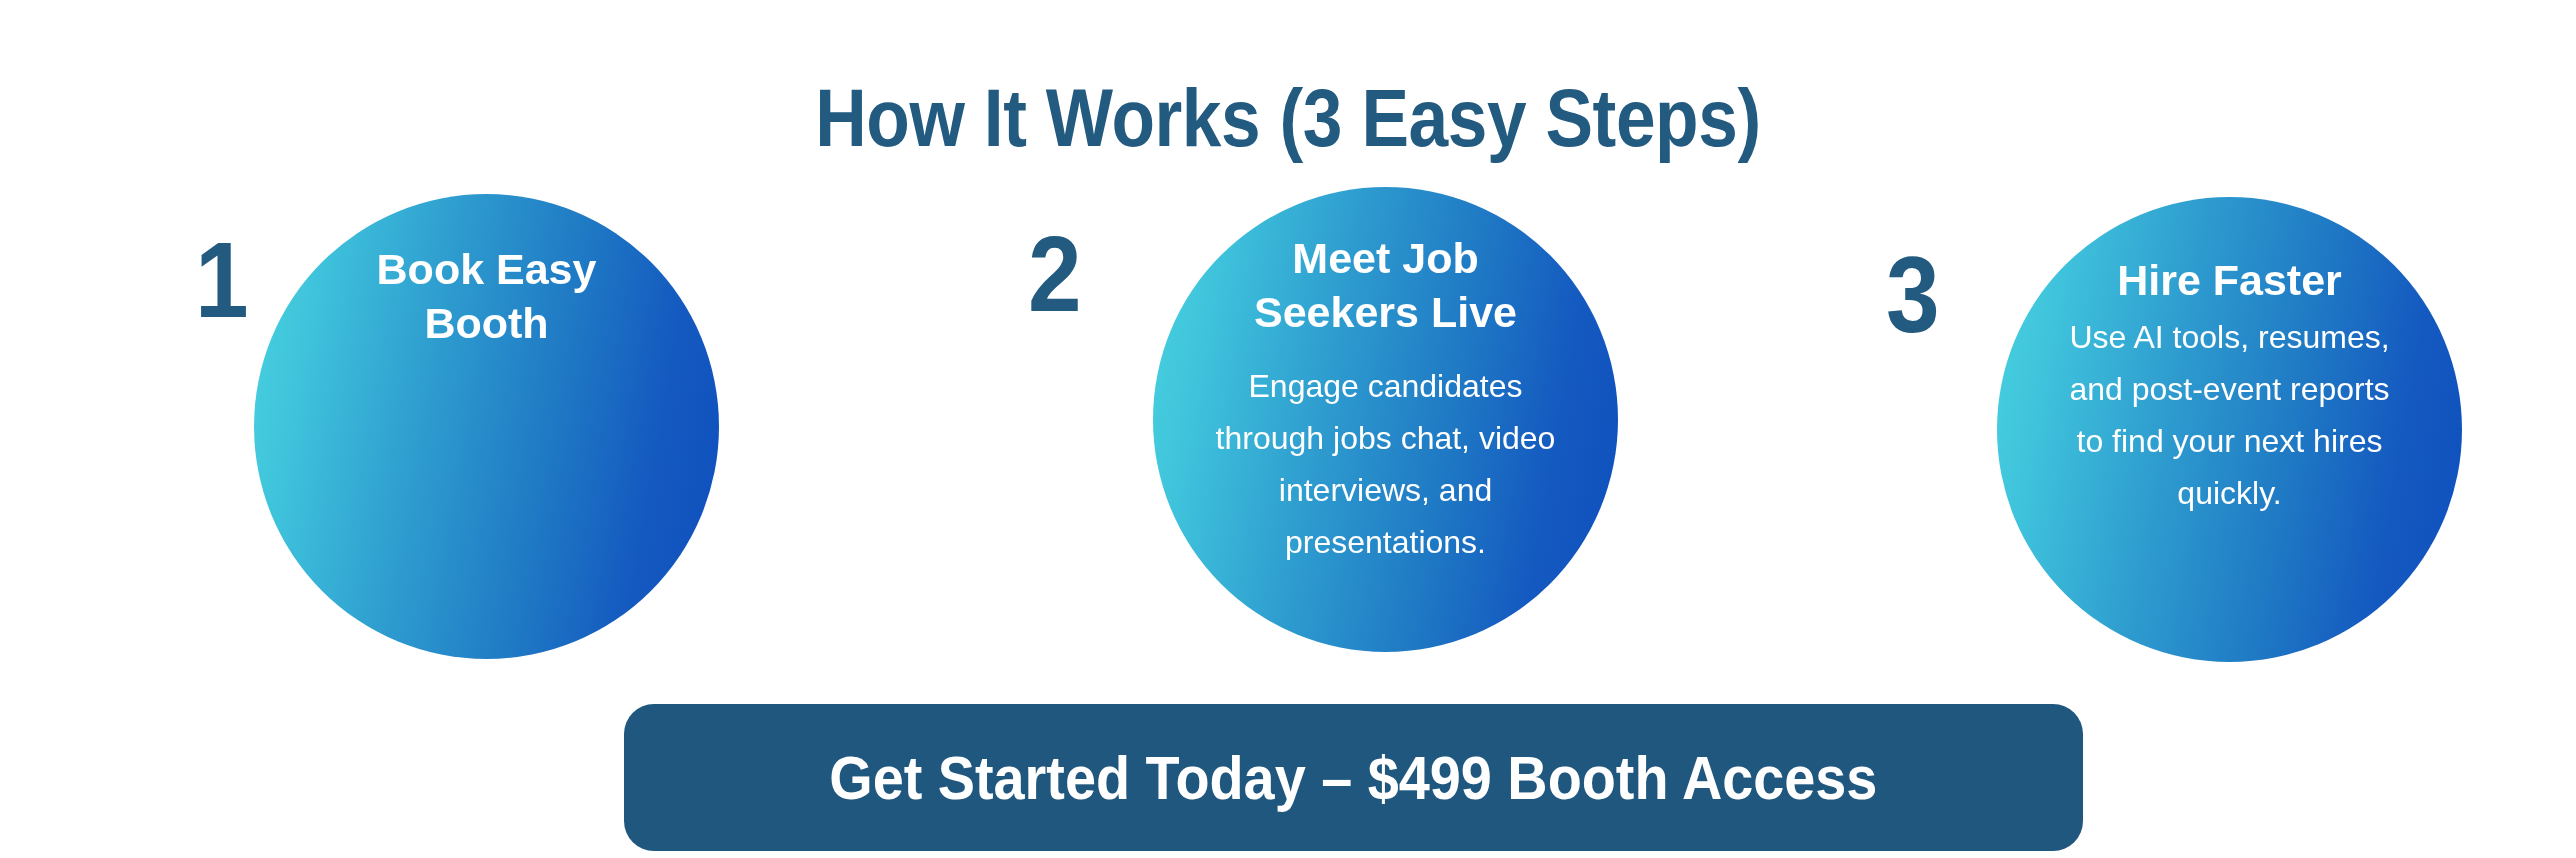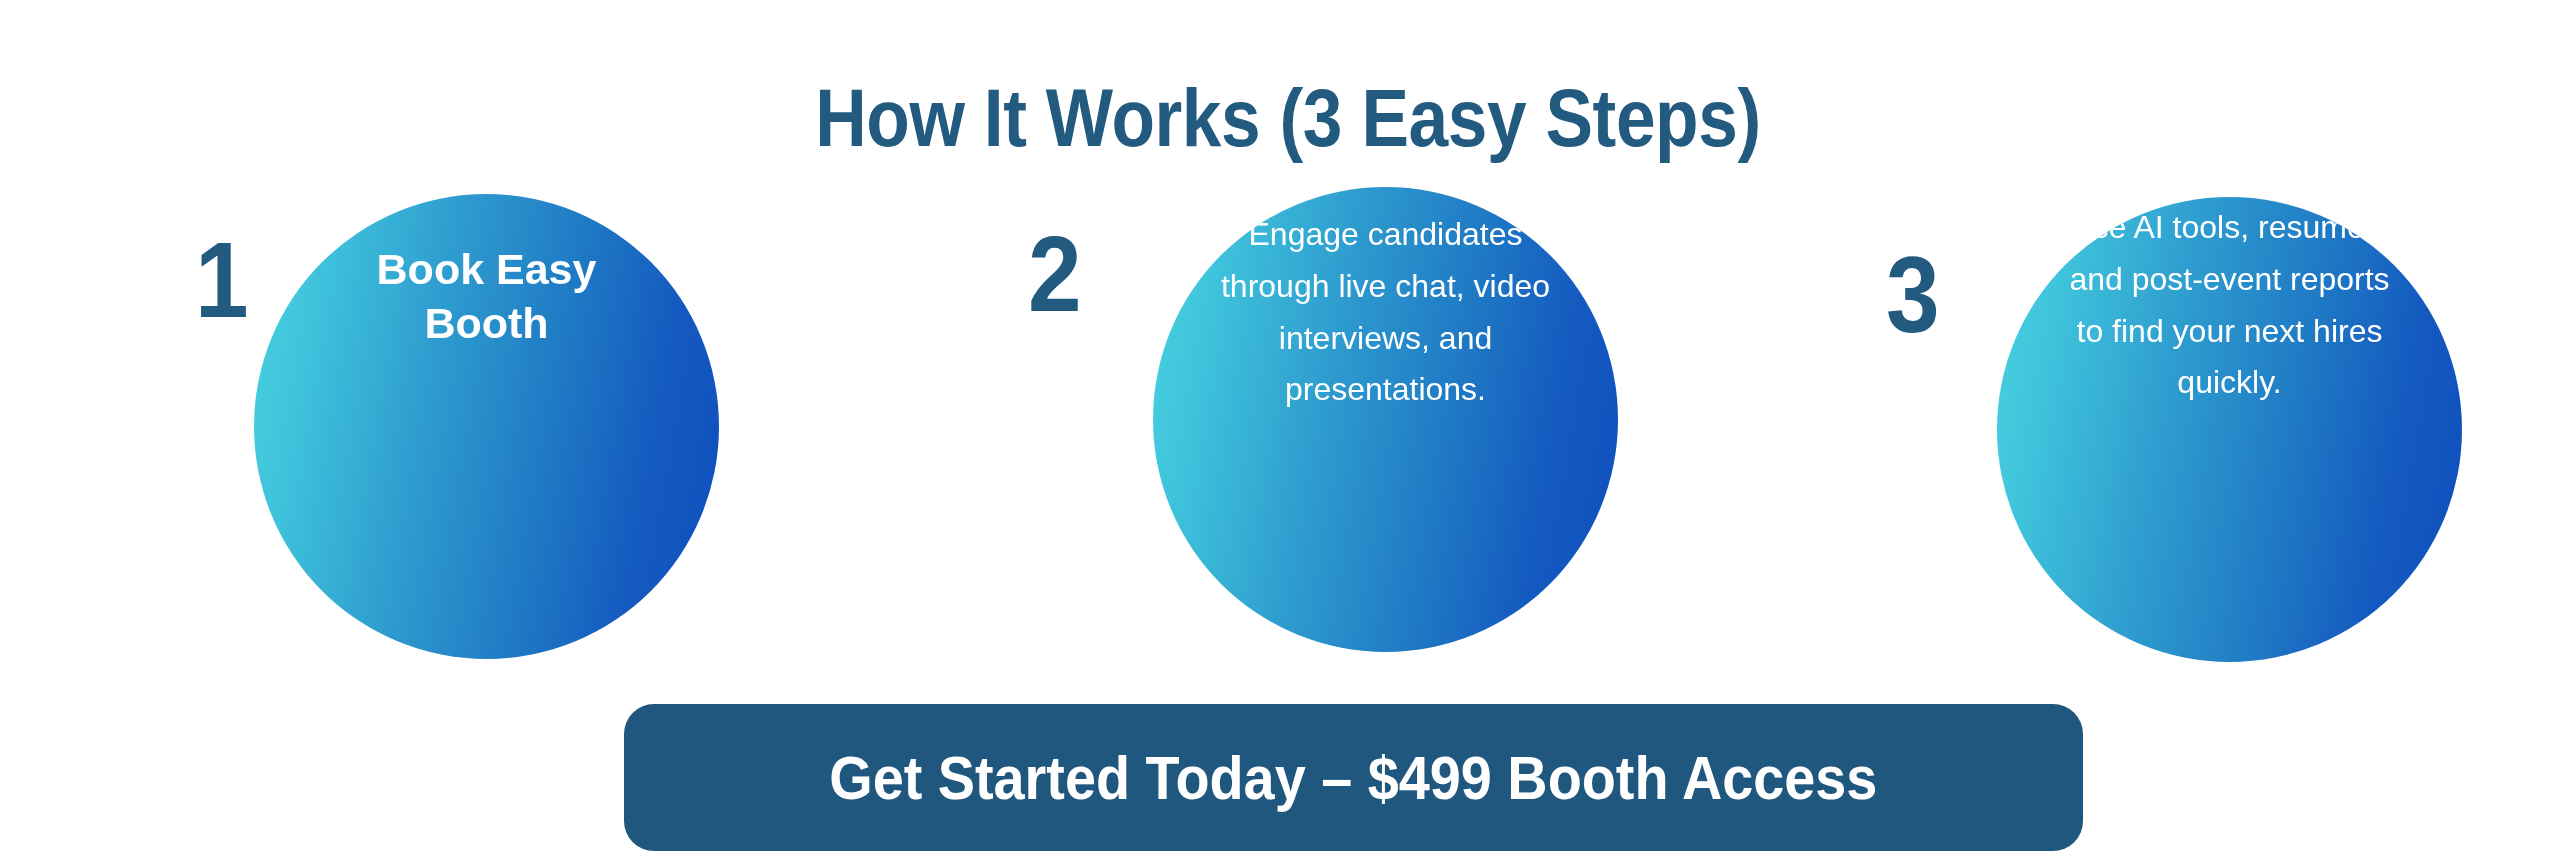--- a/index.html
+++ b/index.html
@@ -146,27 +146,29 @@
   <div class="step step-1">
     <div class="step-number">1</div>
     <div class="circle">
       <div class="circle-title">Book Easy Booth</div>
     </div>
   </div>
 
   <div class="step step-2">
     <div class="step-number">2</div>
     <div class="circle">
-      <div class="circle-desc">Engage candidates through live chat, video interviews, and presentations.</div>
+      <div class="circle-title">Meet Job Seekers Live</div>
+      <div class="circle-desc">Engage candidates through jobs chat, video interviews, and presentations.</div>
     </div>
   </div>
 
   <div class="step step-3">
     <div class="step-number">3</div>
     <div class="circle">
+      <div class="circle-title">Hire Faster</div>
       <div class="circle-desc">Use AI tools, resumes, and post-event reports to find your next hires quickly.</div>
     </div>
   </div>
 
 </div>
 
 <button class="cta-button">
   <span class="cta-label">Get Started Today – $499 Booth Access</span>
 </button>
 

